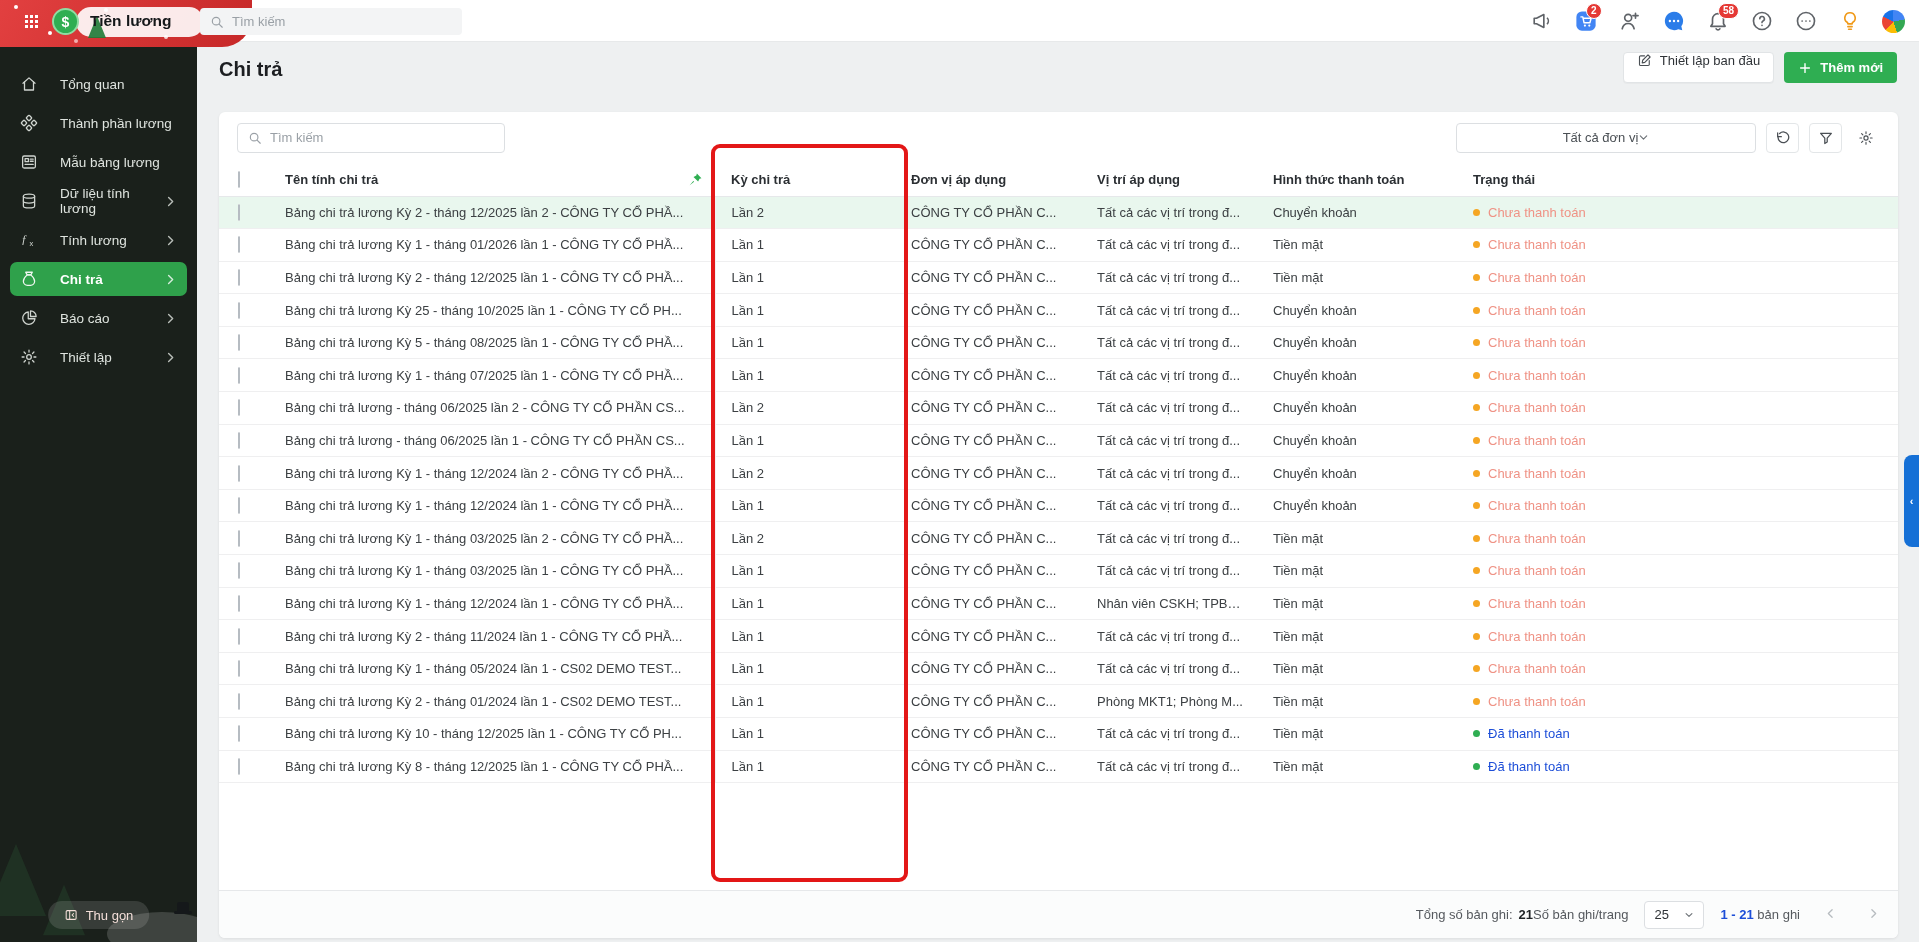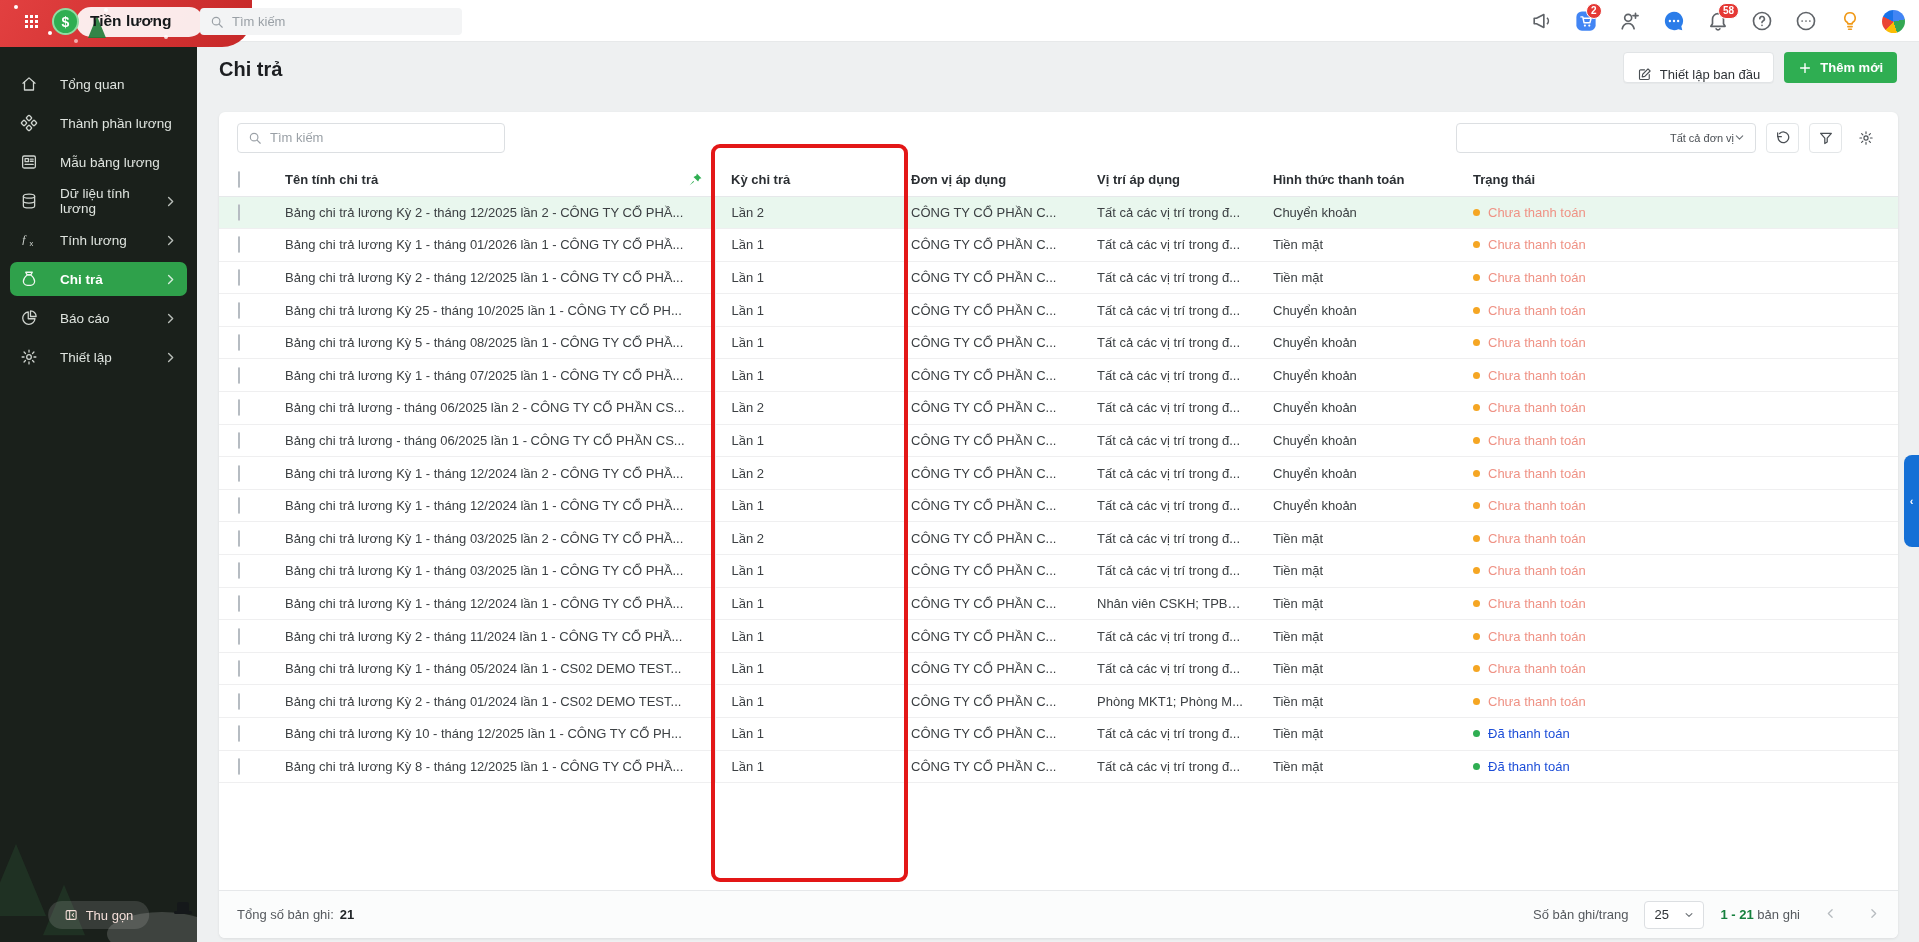--- a/index.html
+++ b/index.html
@@ -59,37 +59,37 @@
   .santa .face{width:8px;height:7px;background:#f0cdb0;border-radius:50%;margin-left:4px}
   .santa .body{width:15px;height:11px;background:#c62828;border-radius:3px;margin-top:1px}
   .tophat{position:absolute;right:8px;bottom:30px;width:12px;height:10px;background:#15181a;border-radius:2px 2px 0 0}
   .tophat:after{content:"";position:absolute;left:-3px;bottom:-2px;width:18px;height:3px;background:#15181a;border-radius:2px}
 
   
   .main{position:absolute;left:197px;top:42px;right:0;bottom:0}
   .page-title{position:absolute;left:22px;top:16px;font-size:20px;font-weight:bold;color:#1c1e21;margin:0}
   .actions{position:absolute;right:22px;top:10px;display:flex;gap:10px}
   .btn-light{height:31px;padding:0 13px;background:#fff;border:1px solid #e1e4e6;border-radius:4px;font-size:13px;
-          color:#2f3337;display:flex;align-items:flex-end;gap:8px;cursor:pointer;
+          color:#2f3337;display:flex;align-items:flex-start;gap:8px;cursor:pointer;
           font-family:"Liberation Sans",sans-serif;box-shadow:0 1px 1px rgba(0,0,0,.03)}
   .btn-light svg{width:15px;height:15px;color:#4a4f54}
   .btn-green{height:31px;padding:0 14px;background:#2fae52;border:none;border-radius:4px;font-size:13px;color:#fff;
           font-weight:bold;display:flex;align-items:center;gap:8px;cursor:pointer;font-family:"Liberation Sans",sans-serif}
   .btn-green svg{width:14px;height:14px}
 
   .card{position:absolute;left:22px;right:21px;top:70px;bottom:4px;background:#fff;border-radius:6px;
           box-shadow:0 1px 3px rgba(0,0,0,.08)}
   .filter-row{position:absolute;top:0;left:0;right:0;height:51px;display:flex;align-items:center;
           justify-content:space-between;padding:0 18px}
   .search-box{width:268px;height:30px;border:1px solid #dcdfe2;border-radius:4px;display:flex;align-items:center;
           gap:8px;padding:0 10px;color:#9aa0a6;font-size:13px;cursor:text}
   .search-box svg,.topsearch svg{width:14px;height:14px;flex:0 0 14px}
   .filter-right{display:flex;align-items:center;gap:10px}
   .unit-select{width:300px;height:30px;border:1px solid #dcdfe2;border-radius:4px;display:flex;align-items:center;
-          justify-content:flex-end;padding:0 10px;font-size:11px;color:#4a4f54;cursor:pointer}
+          justify-content:center;padding:0 10px;font-size:13px;color:#4a4f54;cursor:pointer}
   .unit-select svg{width:11px;height:11px;color:#6b7075}
   .icon-btn{width:33px;height:30px;border:1px solid #e3e6e8;border-radius:4px;background:#fff;color:#4a4f54;
           display:flex;align-items:center;justify-content:center;cursor:pointer}
   .icon-btn svg{width:16px;height:16px}
   .icon-btn.noborder{border:none;width:28px}
   .icon-btn.noborder svg{width:18px;height:18px}
 
   .table-wrap{position:absolute;top:51px;left:0;right:0;bottom:48px;overflow:hidden}
   table{width:100%;border-collapse:collapse;table-layout:fixed;font-size:13px;color:#3c4043}
   thead th{height:33px;text-align:left;font-weight:bold;color:#2b2f33;border-bottom:1px solid #e6e8ea;
@@ -105,28 +105,28 @@
   .cb{width:15px;height:15px;border:1.5px solid #b6bcc2;border-radius:3px;background:#fff;cursor:pointer}
   .pin{position:absolute;right:12px;top:9px;width:15px;height:15px;color:#2fae52;cursor:pointer}
   .pin svg{width:15px;height:15px}
   .dot{display:inline-block;width:7px;height:7px;border-radius:50%;margin-right:8px;vertical-align:1px}
   .st-pending .dot{background:#f5a623}
   .st-pending .st-text{color:#ef9285}
   .st-paid .dot{background:#2fae52}
   .st-paid .st-text{color:#1d4ed8}
 
   .card-footer{position:absolute;left:0;right:0;bottom:0;height:48px;border-top:1px solid #e6e8ea;background:#fbfcfc;
-          border-radius:0 0 6px 6px;display:flex;align-items:center;justify-content:space-between;
+          border-radius:0 0 6px 6px;display:flex;align-items:center;justify-content:flex-end;
           padding:0 18px;font-size:13px;color:#55595e}
   .cf-left b{color:#1f2326;margin-left:6px}
   .cf-right{display:flex;align-items:center;gap:16px}
   .pp-select{width:60px;height:28px;border:1px solid #dcdfe2;border-radius:4px;background:#fff;display:flex;
           align-items:center;justify-content:space-between;padding:0 9px;color:#2f3337;cursor:pointer}
   .pp-select svg{width:10px;height:10px;color:#6b7075}
-  .range b{color:#15803d}
+  .range b{color:#1d4ed8}
   .pager{display:flex;gap:30px;color:#b7bcc0;font-size:14px;margin-left:8px}
   .pager span{cursor:pointer}
   .pager svg{width:13px;height:13px}
 
   
   .red-box{position:absolute;left:711px;top:144px;width:197px;height:738px;border:4px solid #e31717;
           border-radius:9px;z-index:20;pointer-events:none}
   .right-tab{position:absolute;right:0;top:455px;width:15px;height:92px;background:#1570d6;
           border-radius:8px 0 0 8px;z-index:30;color:#fff;display:flex;align-items:center;justify-content:center;
           font-size:11px;font-weight:bold;cursor:pointer}

